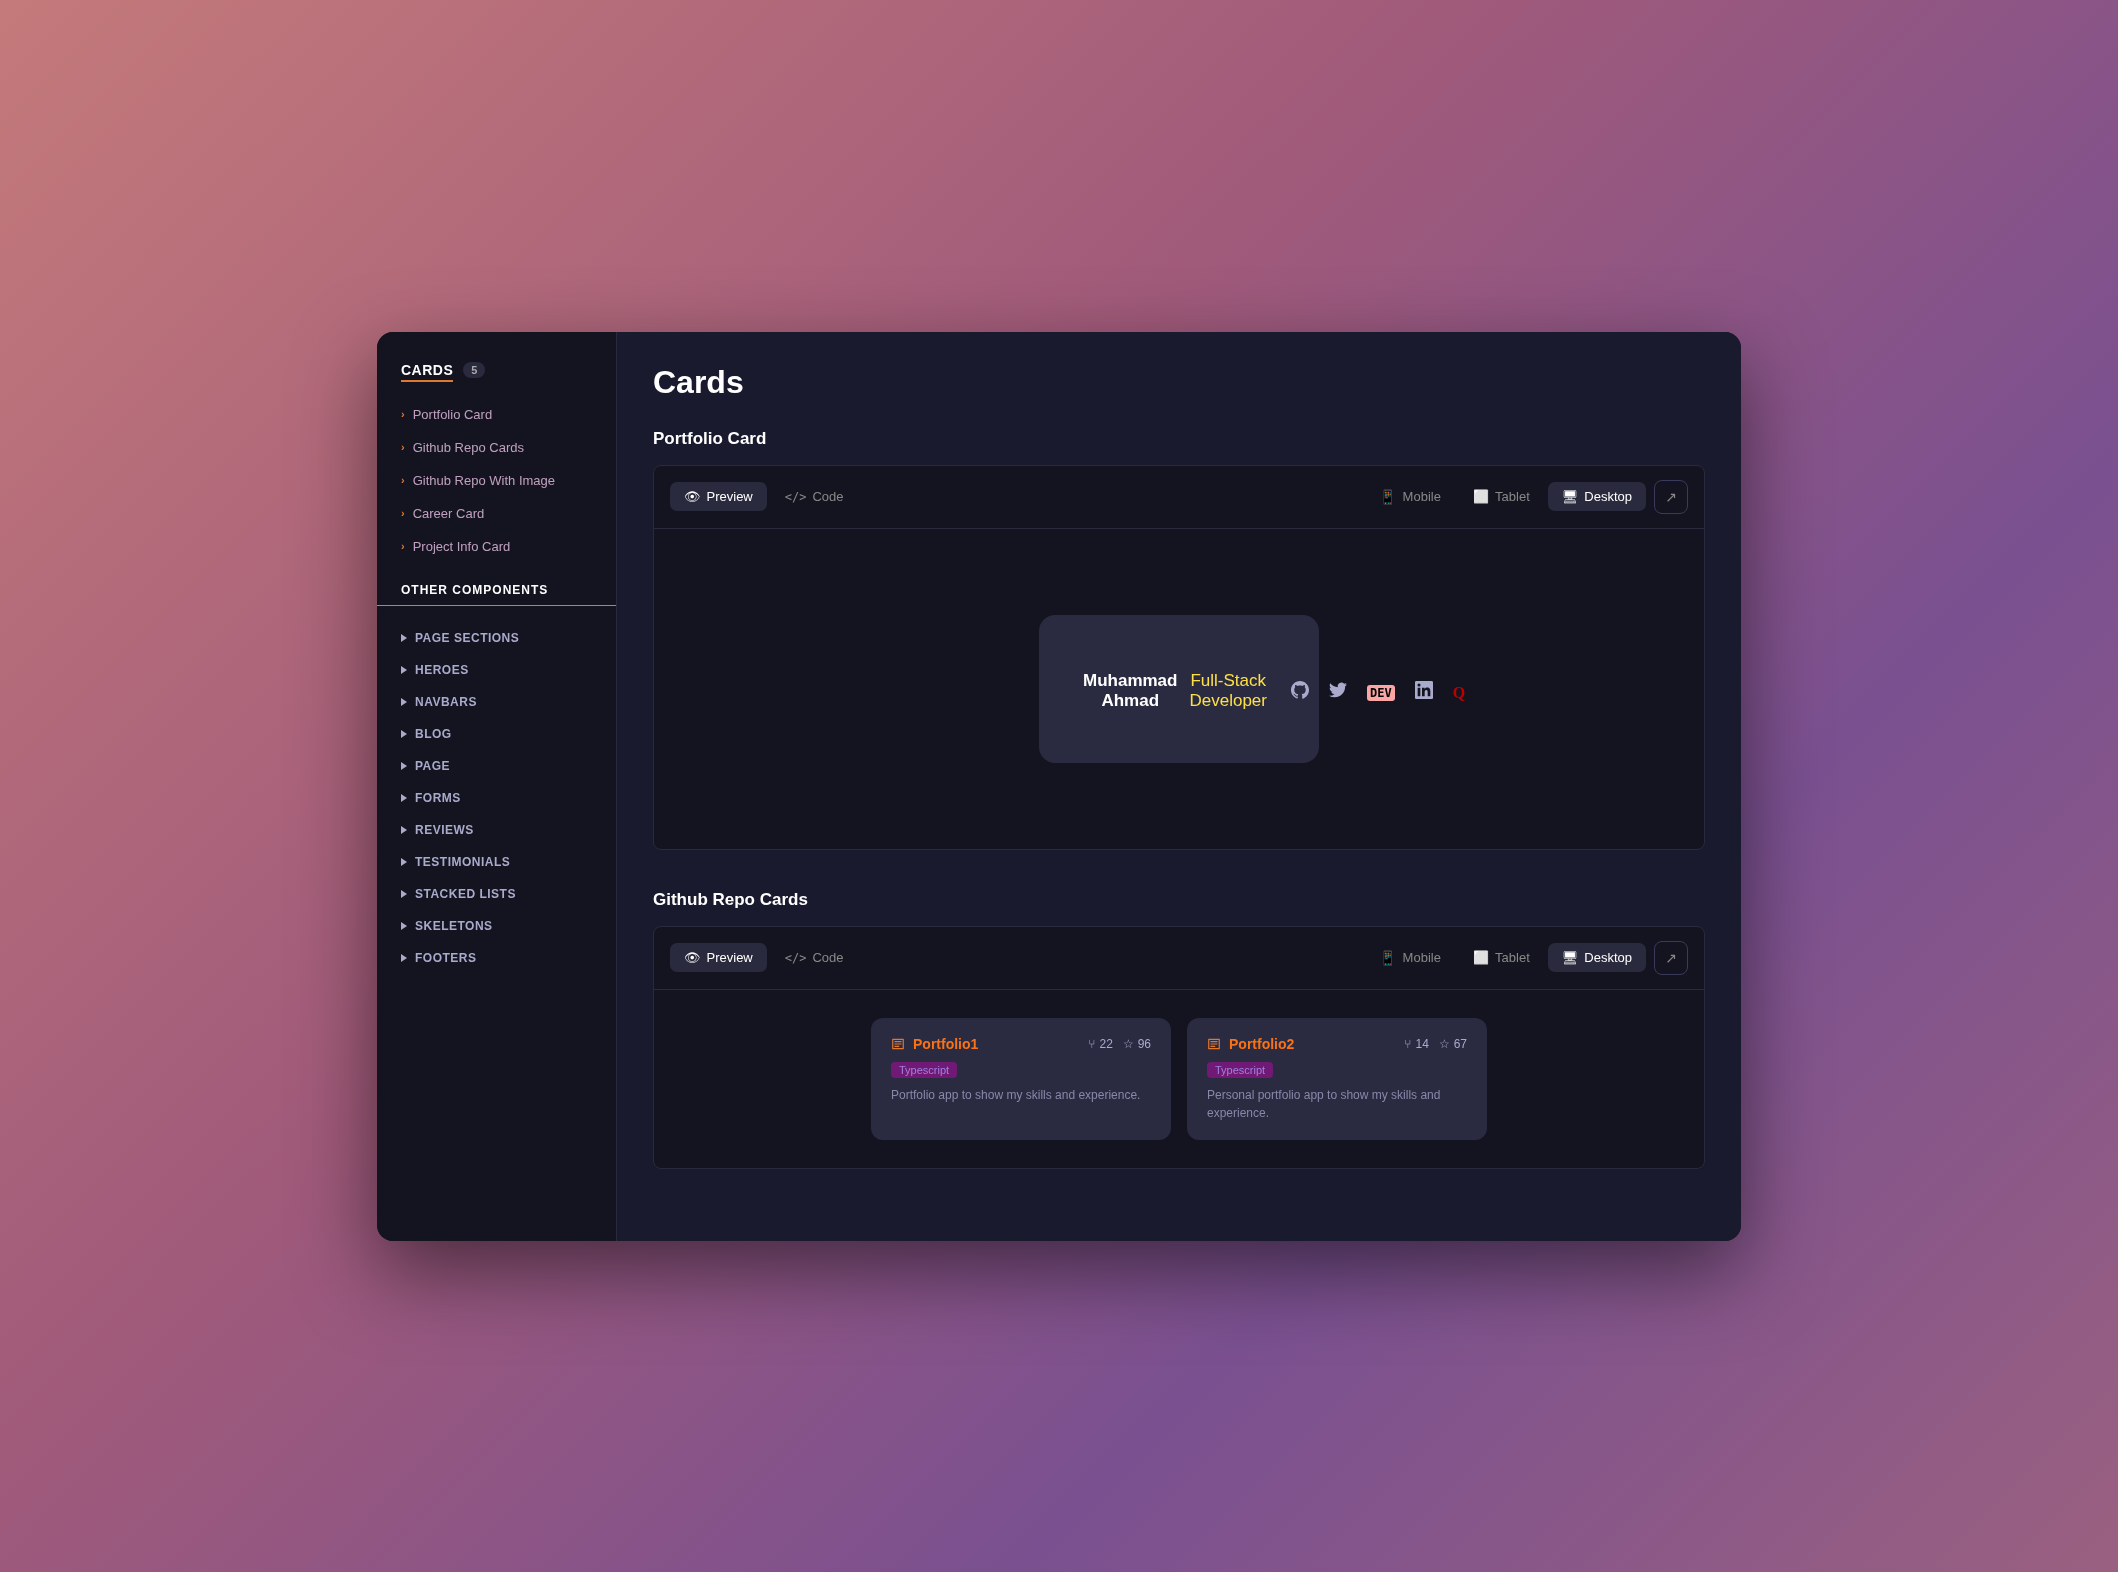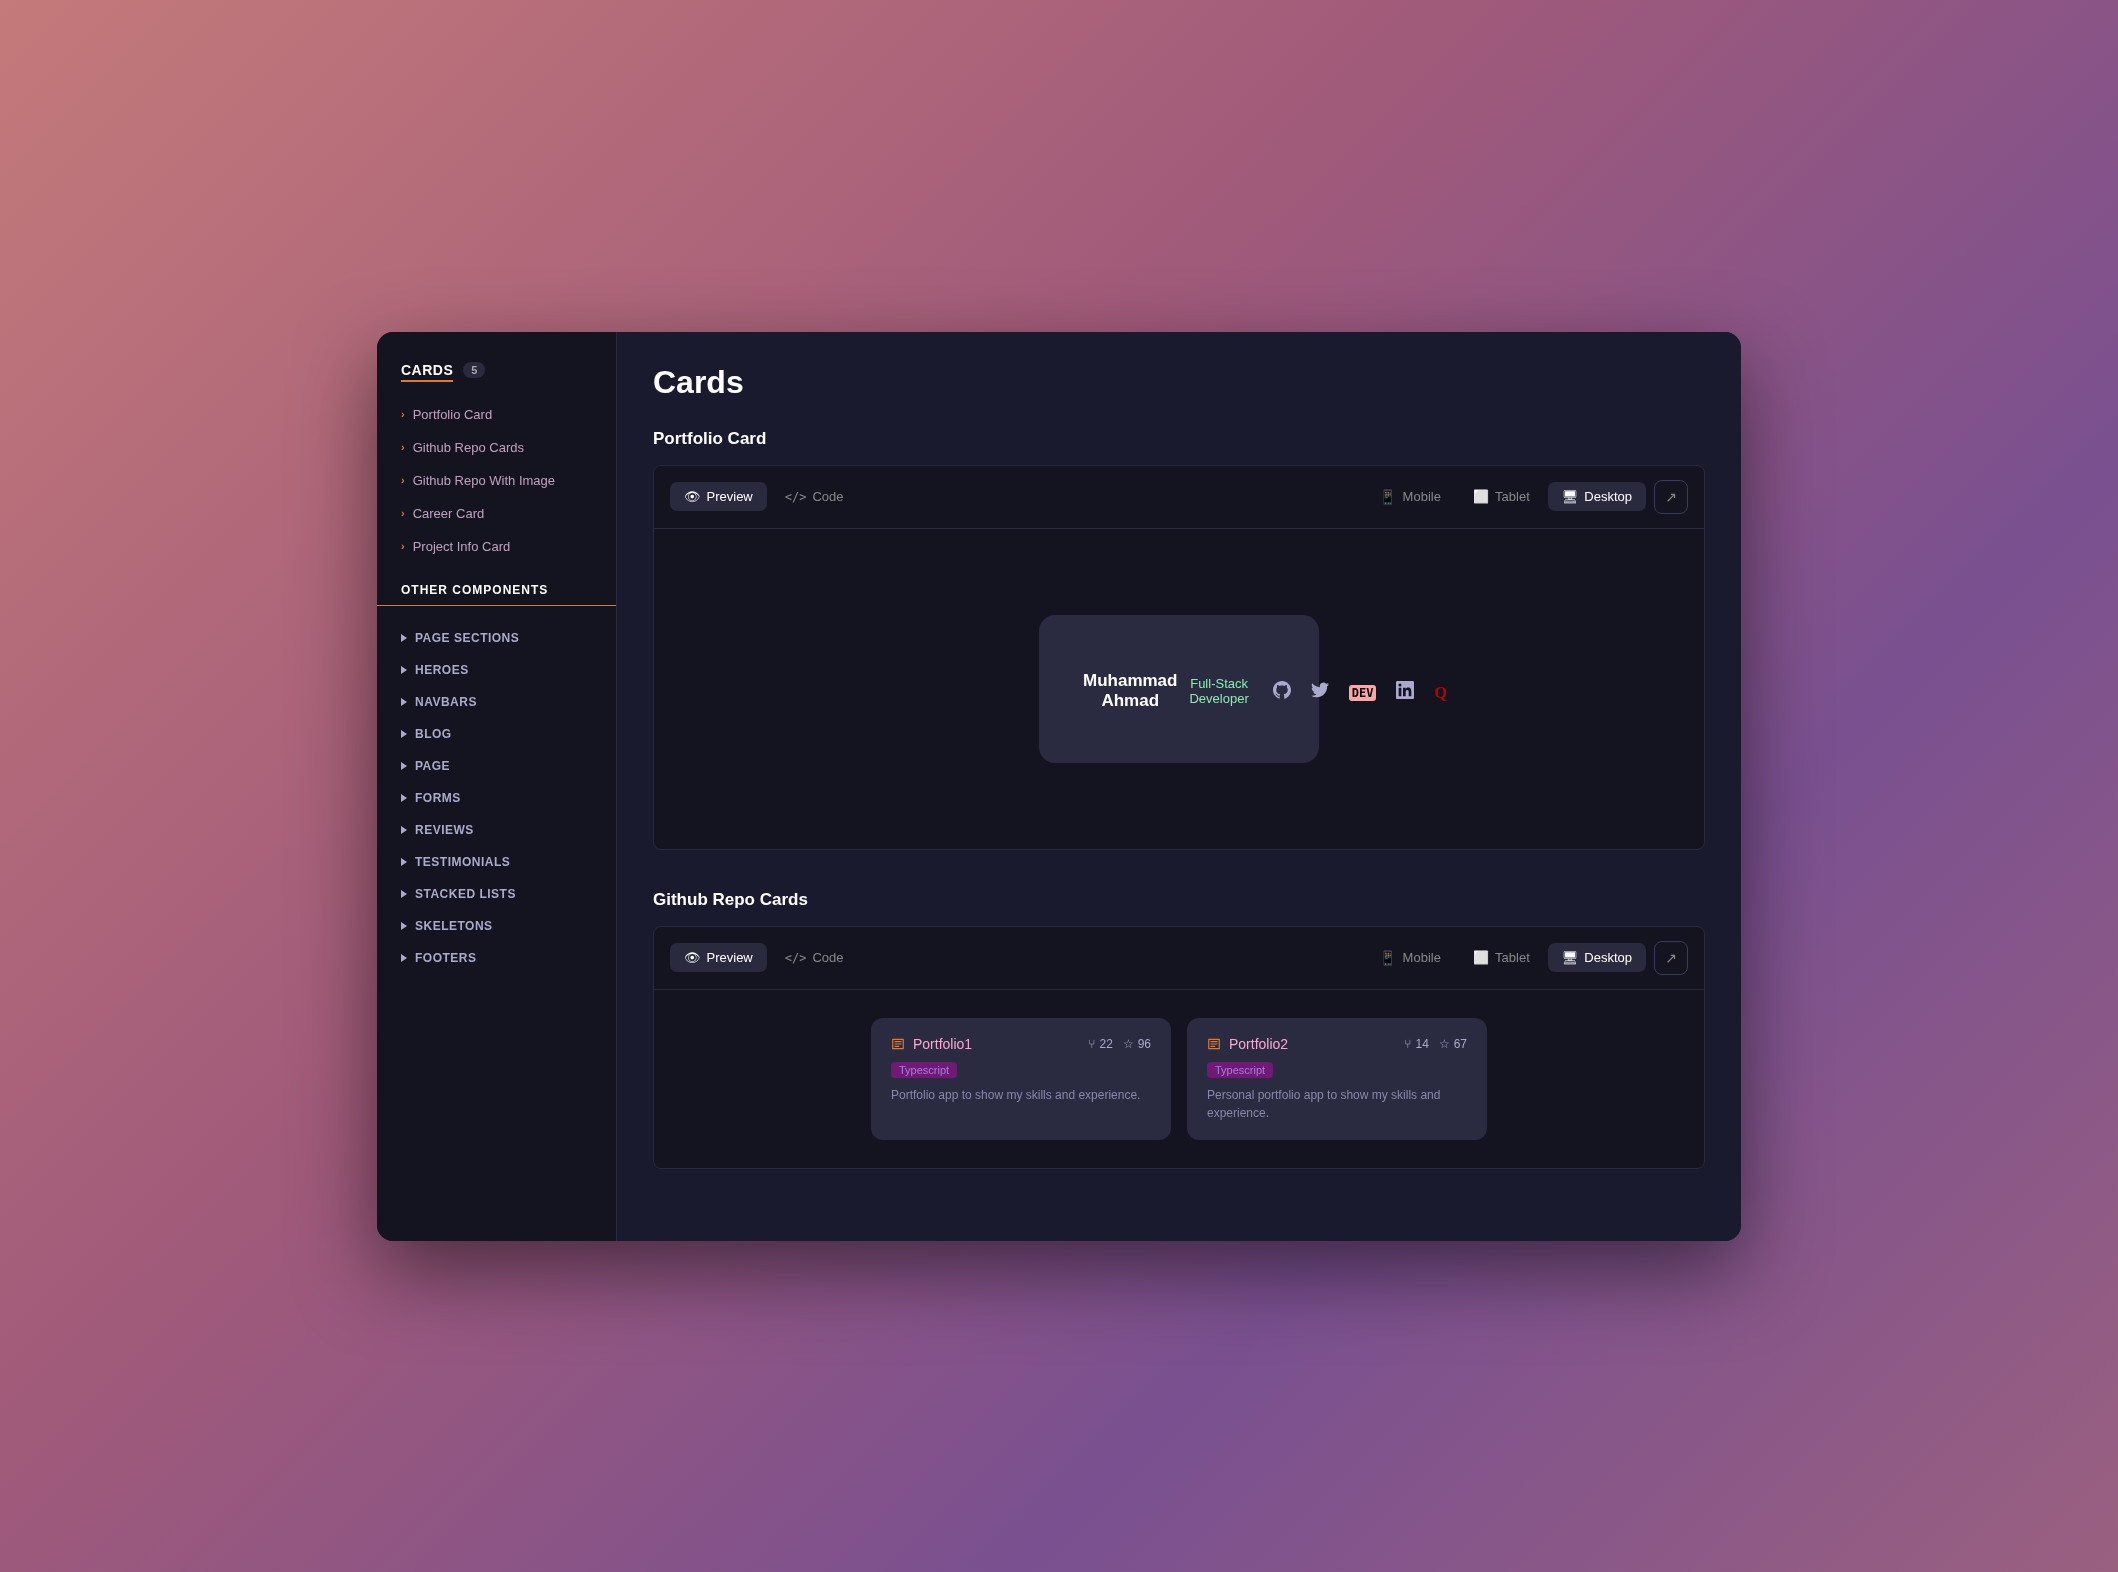--- a/index.html
+++ b/index.html
@@ -216,22 +216,22 @@
       overflow: hidden;
       font-size: 36px;
     }
     .card-name {
       color: #ffffff;
       font-size: 17px;
       font-weight: 700;
       text-align: center;
     }
     .card-role {
-      color: #86efac;
-      font-size: 13px;
+      color: #fde047;
+      font-size: 17px;
       text-align: center;
     }
     .card-divider {
       width: 100%;
       height: 1px;
       background: #3a3a5a;
       margin: 4px 0;
     }
     .social-icons {
       display: flex;
@@ -261,23 +261,23 @@
     .repo-card-header {
       display: flex;
       align-items: center;
       justify-content: space-between;
       margin-bottom: 8px;
     }
     .repo-card-title {
       display: flex;
       align-items: center;
       gap: 8px;
-      color: #f9a8d4;
+      color: #f97316;
       font-size: 14px;
-      font-weight: 400;
+      font-weight: 700;
     }
     .repo-stats {
       display: flex;
       align-items: center;
       gap: 10px;
       color: #aaaacc;
       font-size: 12px;
     }
     .repo-stat {
       display: flex;

